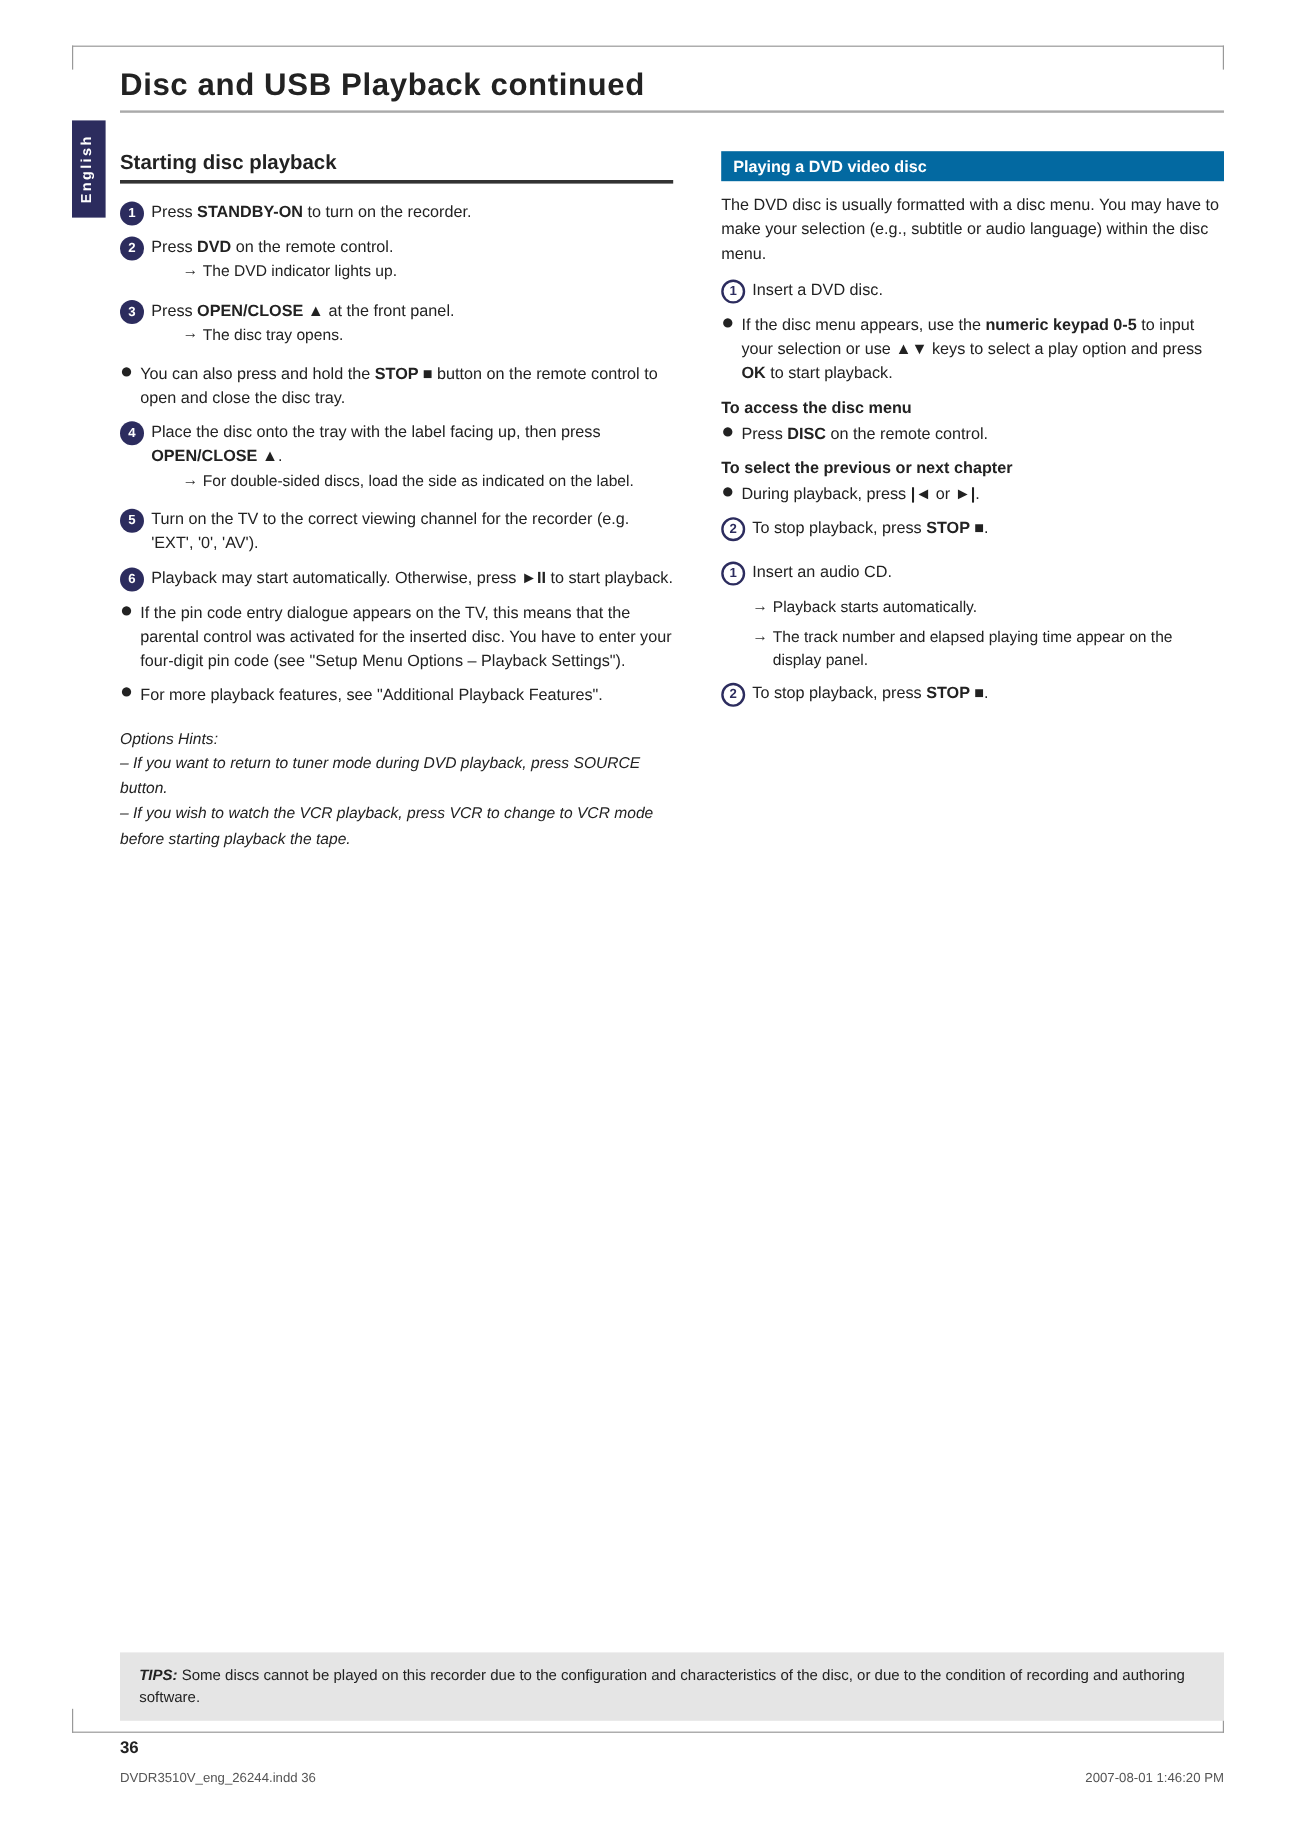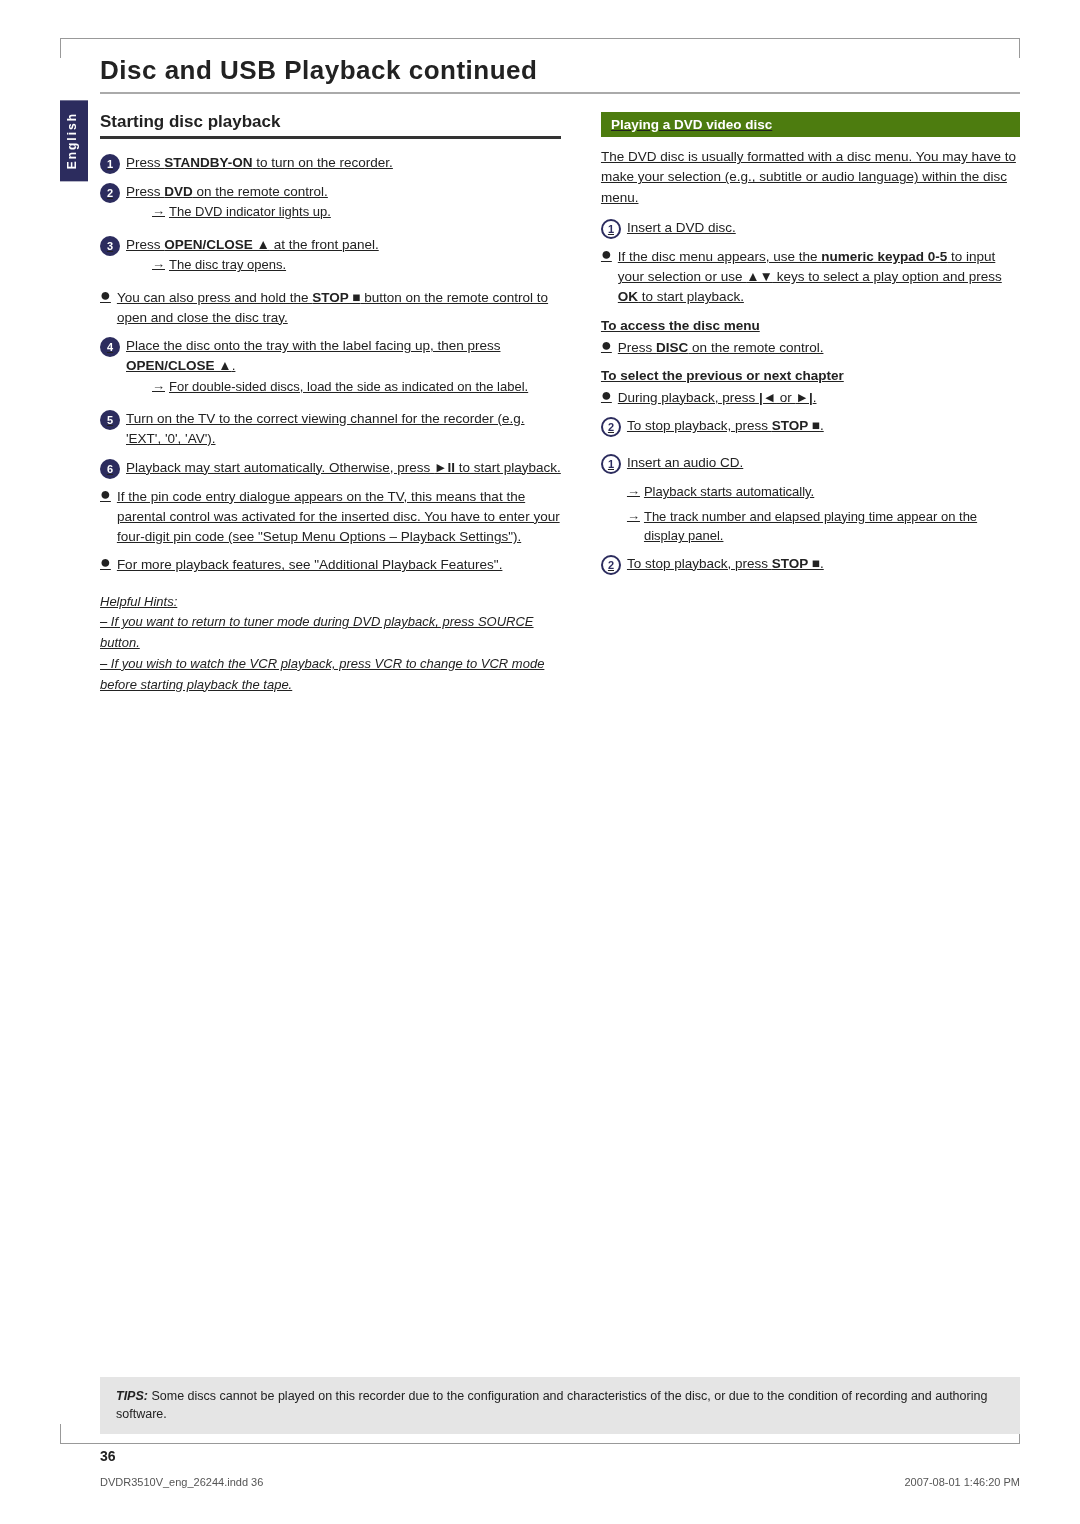--- a/index.html
+++ b/index.html
@@ -61,49 +61,48 @@
       left: 100px;
       right: 60px;
       bottom: 90px;
     }
     
     .page-title {
       font-size: 26px;
       font-weight: bold;
       border-bottom: 2px solid #aaa;
       padding-bottom: 6px;
-      margin-bottom: 18px;
+      margin-bottom: 32px;
       letter-spacing: 0.5px;
     }
     
     .two-col {
       display: flex;
       gap: 40px;
       align-items: flex-start;
-      text-decoration: underline;
     }
     .left-col {
       flex: 1.1;
     }
     .right-col {
       flex: 1;
     }
     
     .section-heading {
       font-size: 17px;
       font-weight: bold;
       border-bottom: 3px solid #333;
       padding-bottom: 4px;
       margin-bottom: 14px;
       display: inline-block;
       width: 100%;
     }
     
     .section-heading-colored {
-      background: #4d7c0f;
+      background: #0369a1;
       color: #fff;
       font-size: 13.5px;
       font-weight: bold;
       padding: 5px 10px;
       margin-bottom: 10px;
       display: block;
     }
     
     .numbered-item {
       display: flex;
@@ -362,21 +361,21 @@
         </div>
 
         
         <div class="bullet-item mb-14">
           <span class="bullet-sym">●</span>
           <div class="bullet-text">For more playback features, see "Additional Playback Features".</div>
         </div>
 
         
         <div class="hints-section">
-          <div><i>Helpful Hints:</i></div>
+          <div><i>Options Hints:</i></div>
           <div><i>– If you want to return to tuner mode during DVD playback, press SOURCE button.</i></div>
           <div><i>– If you wish to watch the VCR playback, press VCR to change to VCR mode before starting playback the tape.</i></div>
         </div>
       </div>
 
       <div class="right-col">
 
         <div>
           <div class="section-heading-colored">Playing a DVD video disc</div>
           <p class="mb-8" style="font-size:13.5px; line-height:1.5;">The DVD disc is usually formatted with a disc menu. You may have to make your selection (e.g., subtitle or audio language) within the disc menu.</p>

